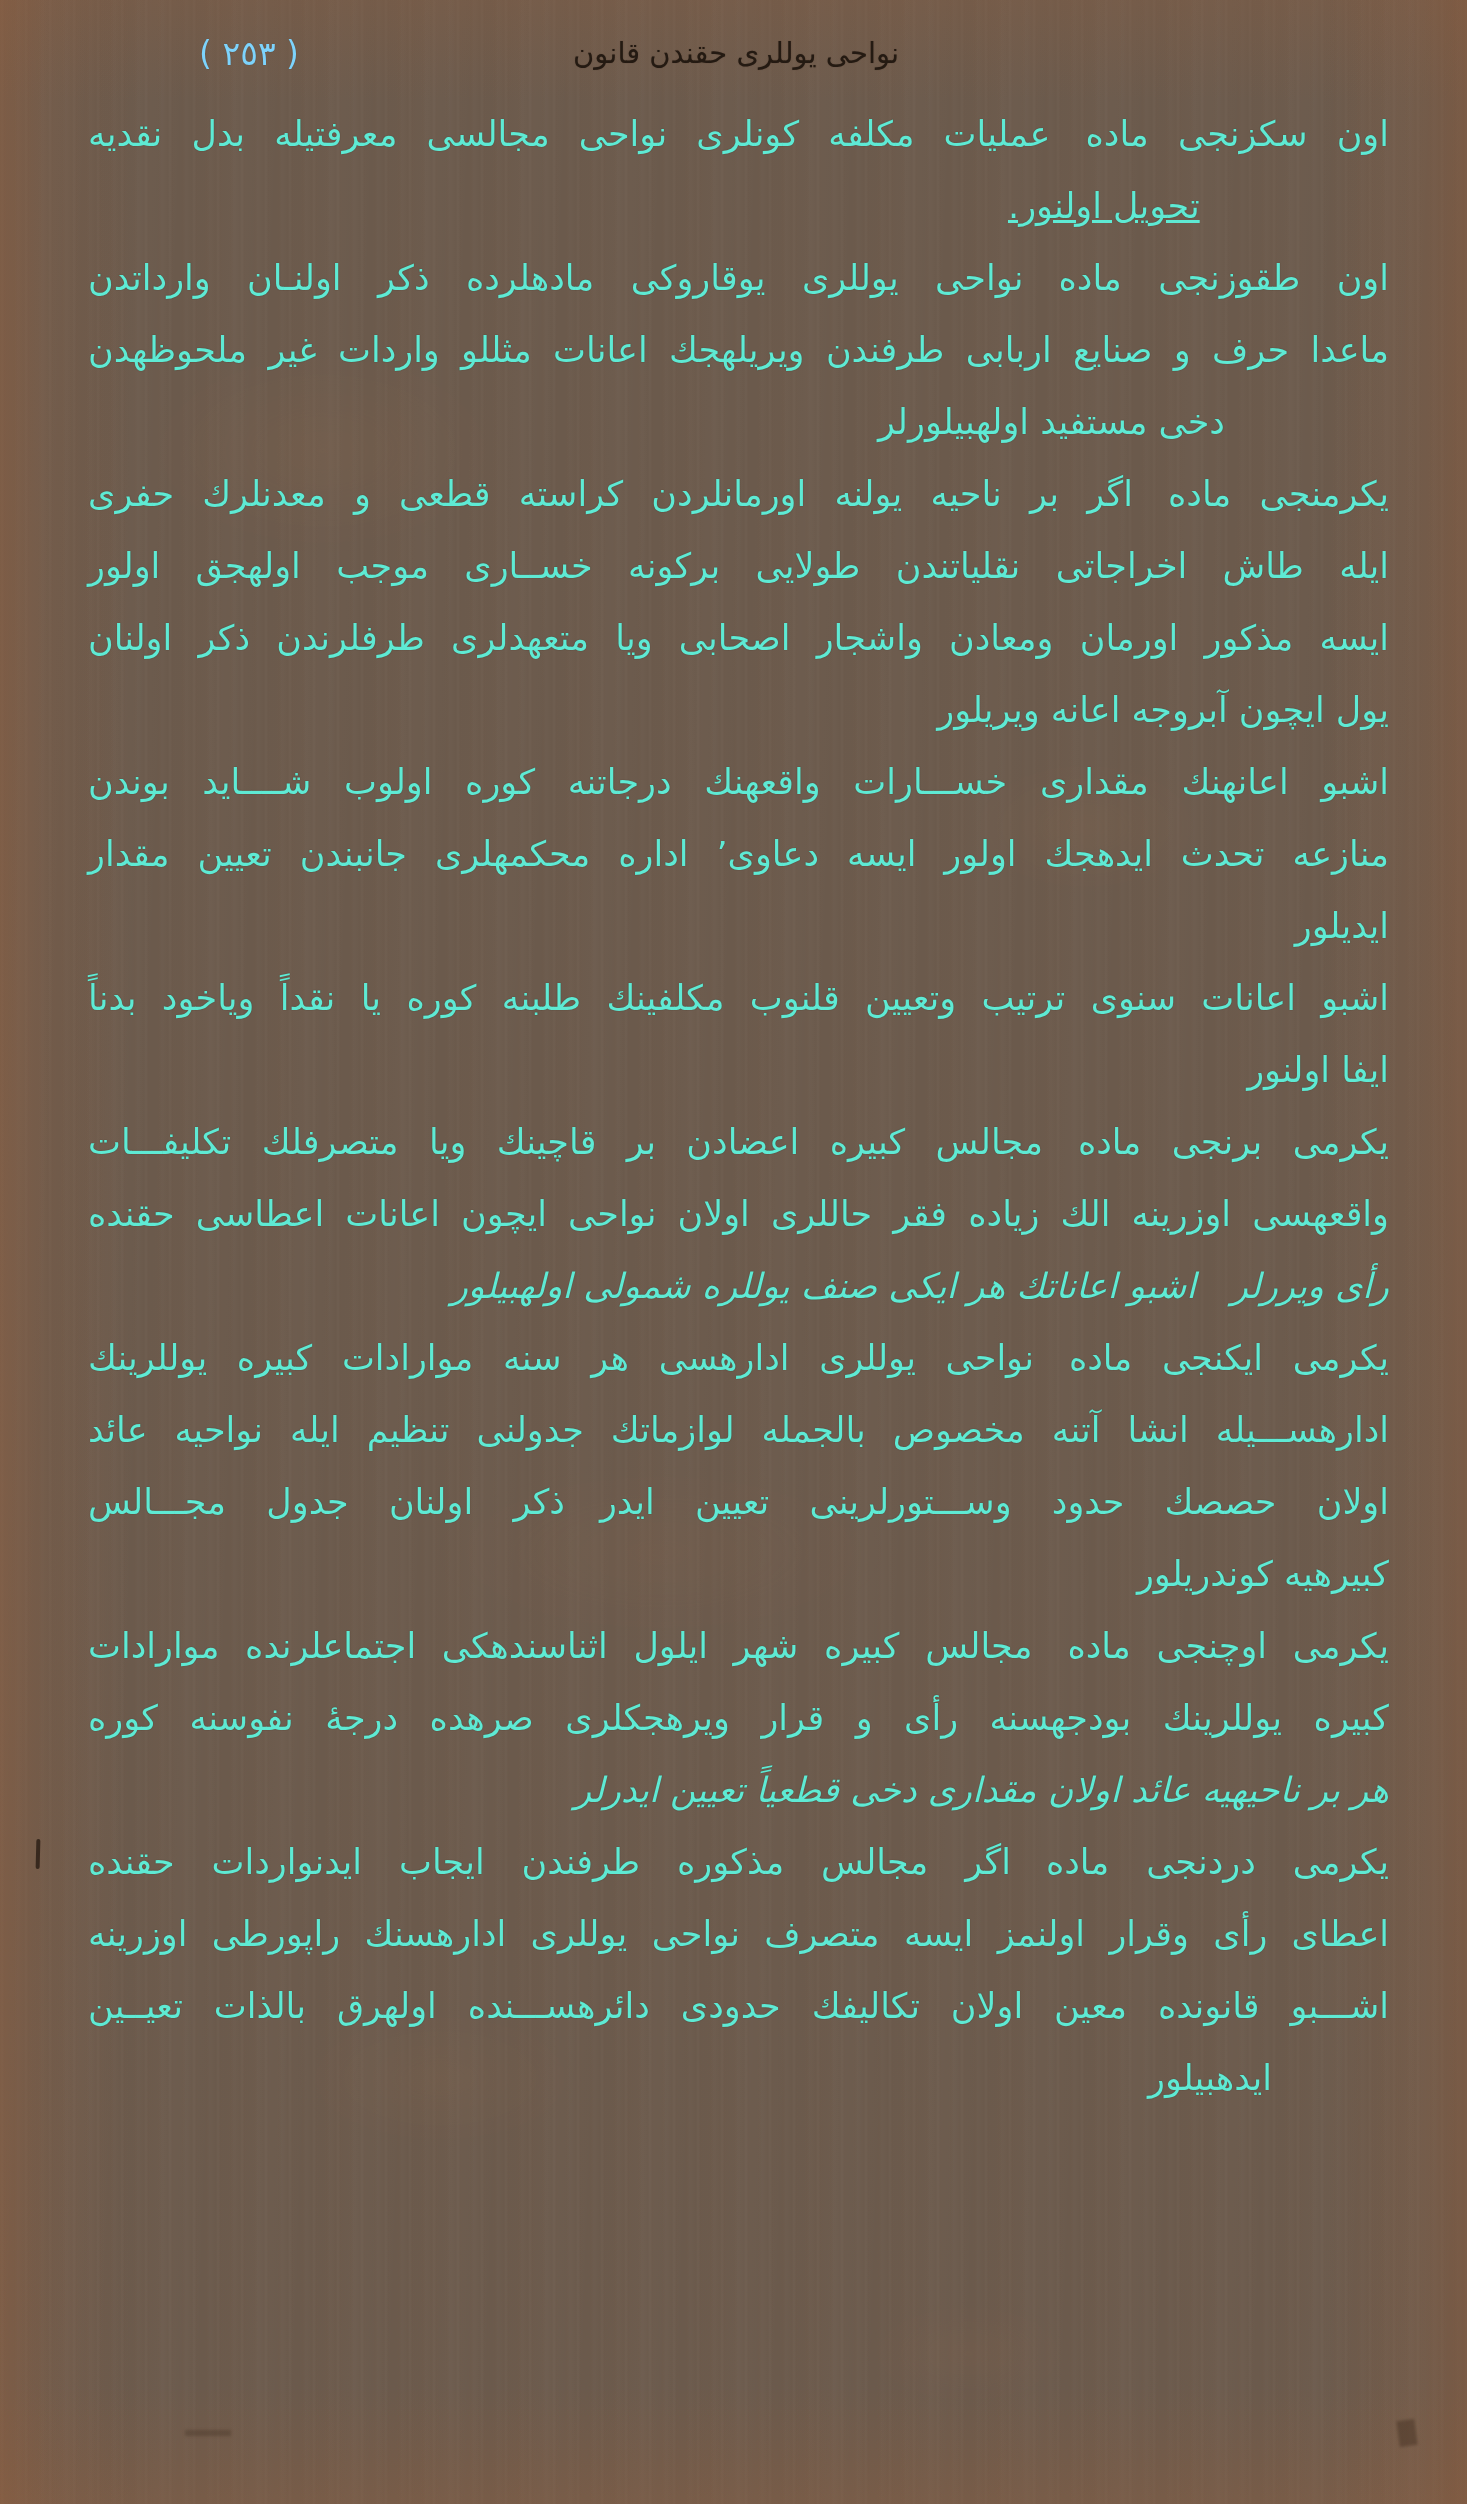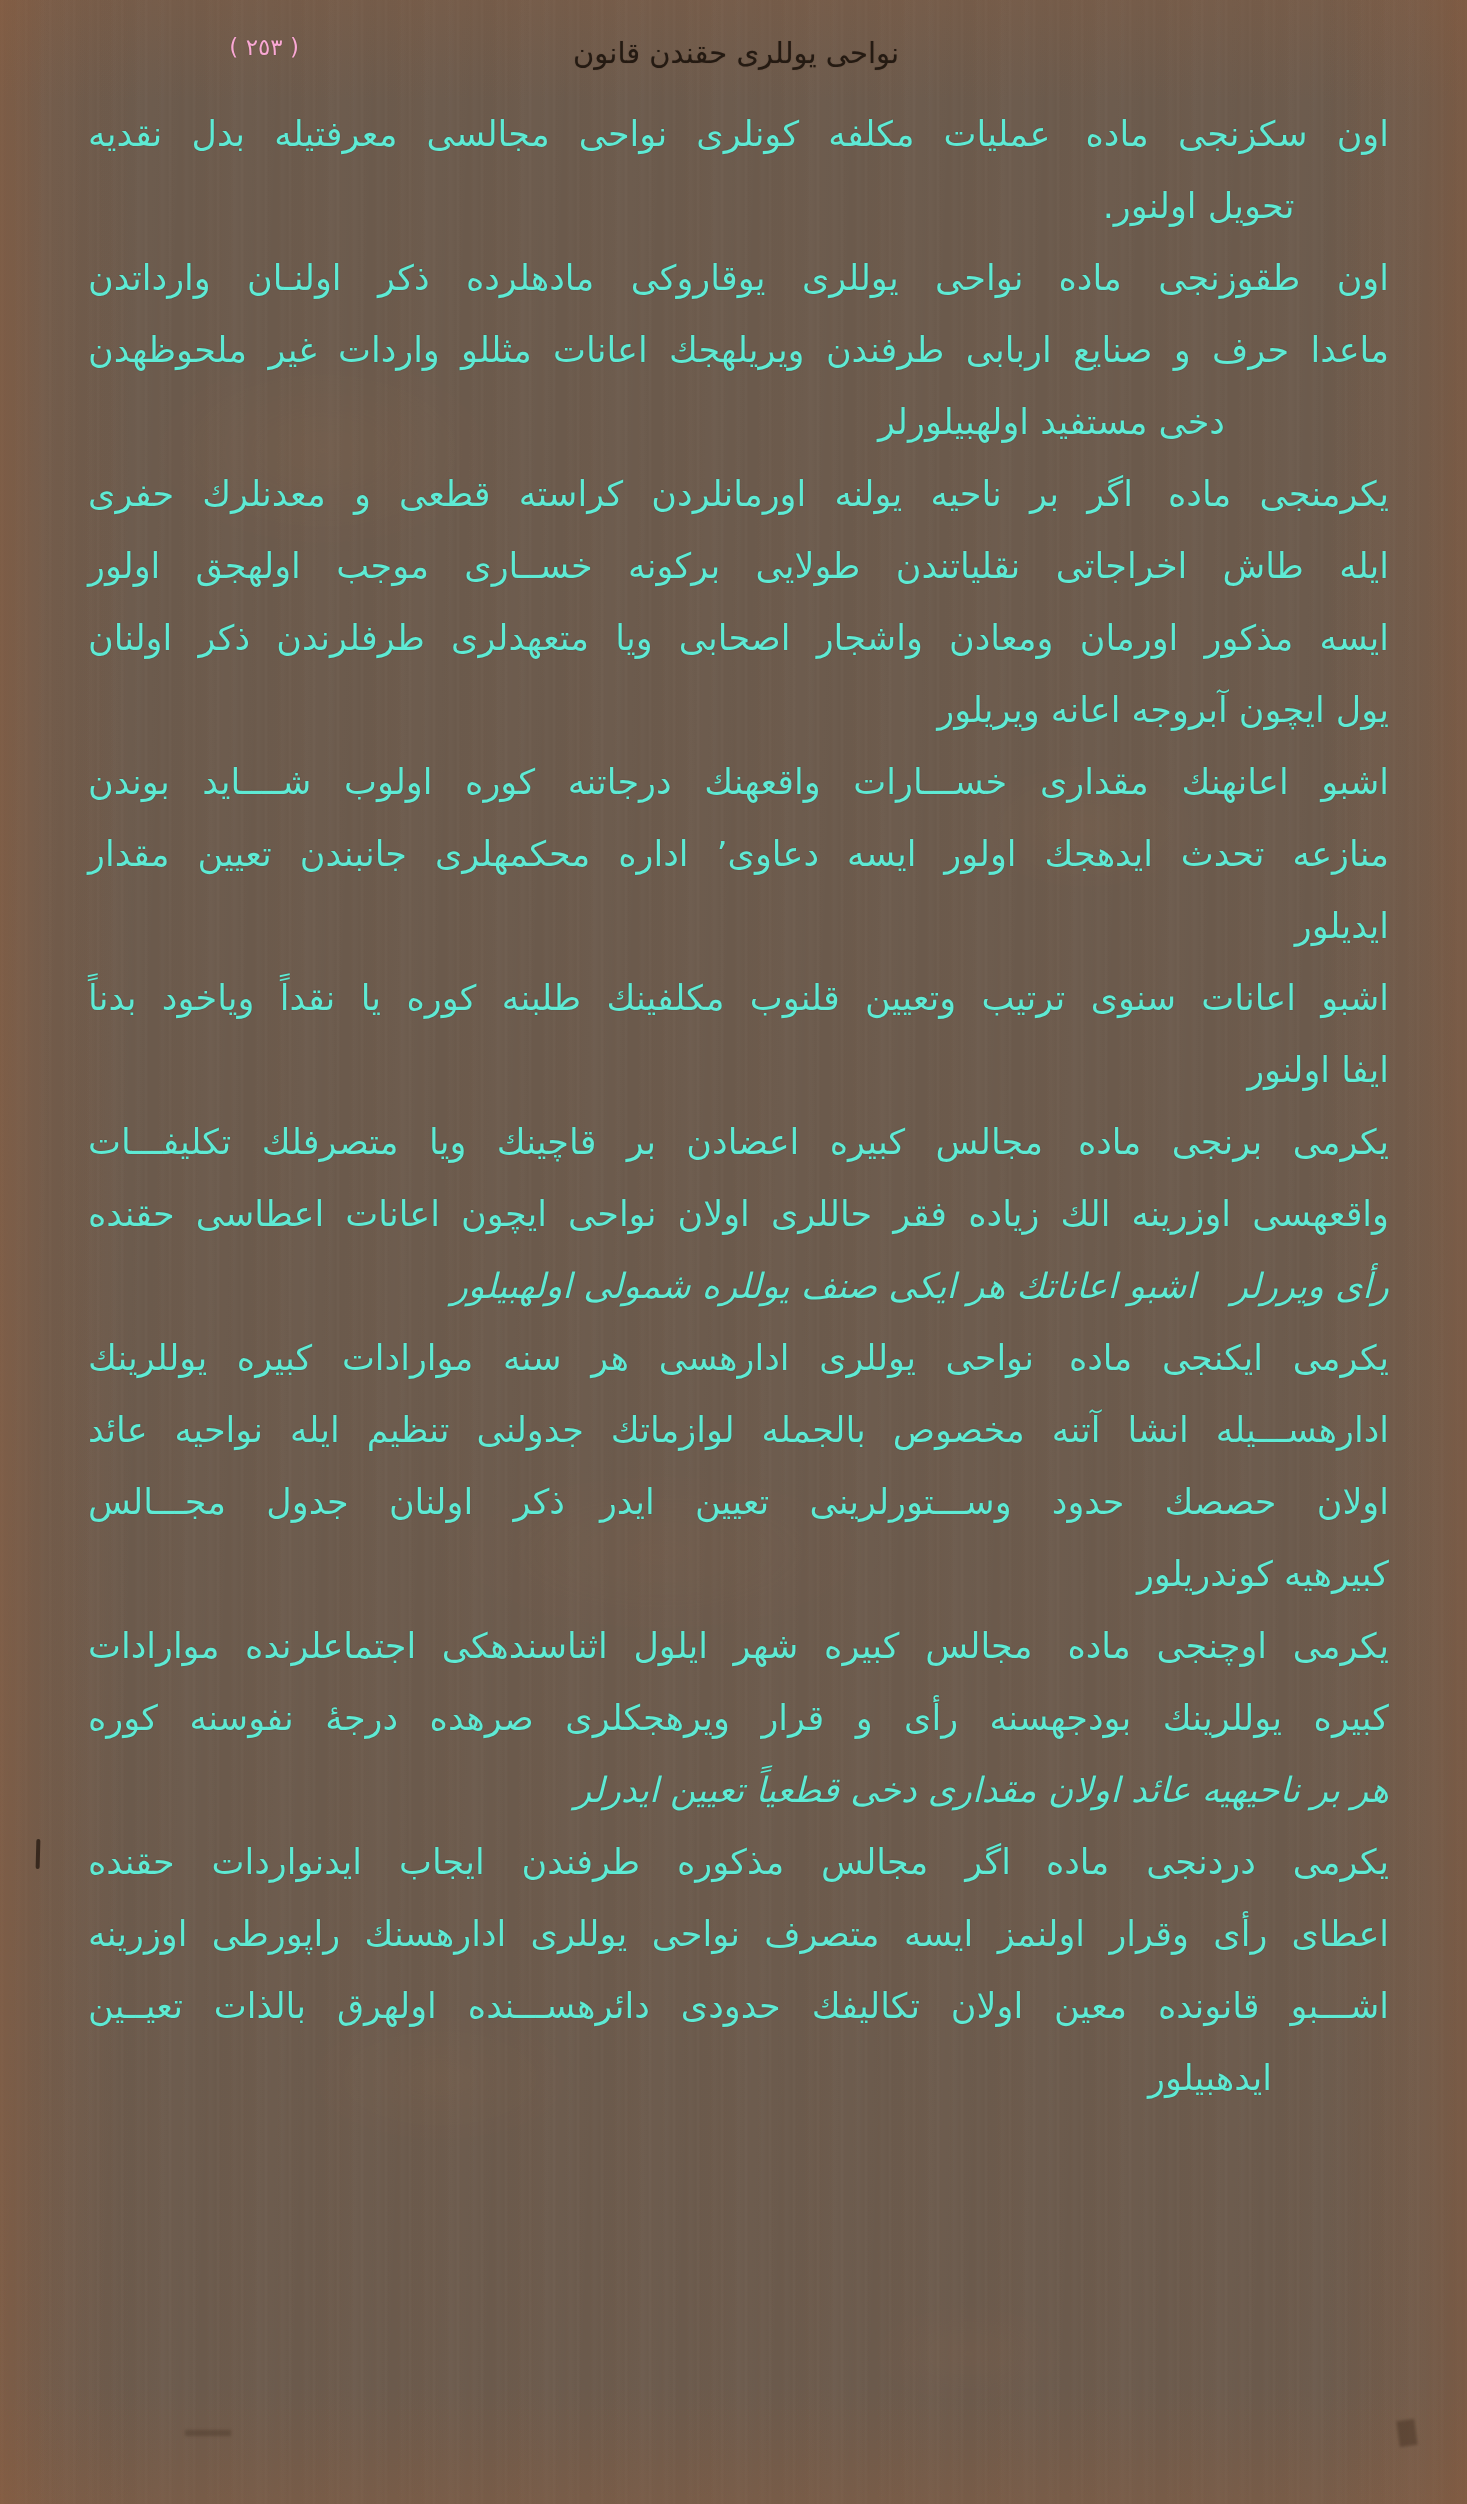--- a/index.html
+++ b/index.html
@@ -121,39 +121,39 @@
     font-size: 29px;
     letter-spacing: 0.5px;
     color: #241a12;
     white-space: nowrap;
     text-shadow: 0 0 1px rgba(40,24,14,0.35);
   }
   .page-num {
     position: absolute;
     right: 1090px;
     top: 0px;
-    font-size: 23px;
-    color: #f9a8d4;
+    font-size: 33px;
+    color: #7dd3fc;
     white-space: nowrap;
     direction: ltr;
     text-shadow: 0 0 1px rgba(40,24,14,0.3);
   }
 
   
   .line {
     font-size: 35px;
     line-height: 72px;
     height: 72px;
     white-space: nowrap;
     color: #5eead4;
     text-shadow: 0 0 1.1px rgba(35,22,12,0.5);
   }
   .line.just        { text-align: justify; text-align-last: justify; }
   .line.tail        { text-align: center; padding-left: 610px; font-style: italic; }
-  .line.tail2       { text-align: center; padding-left: 920px; }
+  .line.tail2       { text-align: left; padding-left: 920px; text-decoration: underline; }
   .line.tail3       { text-align: left; padding-left: 1060px; }
   .line.tail4       { text-align: center; padding-left: 1130px; }
   .line.tail5       { text-align: left; padding-left: 1215px; }
   .line.tail6       { text-align: left; padding-left: 1055px; }
   .line.tail7       { text-align: left; padding-left: 790px; }
 
   
   .margin-mark {
     position: absolute;
     left: 36px;

